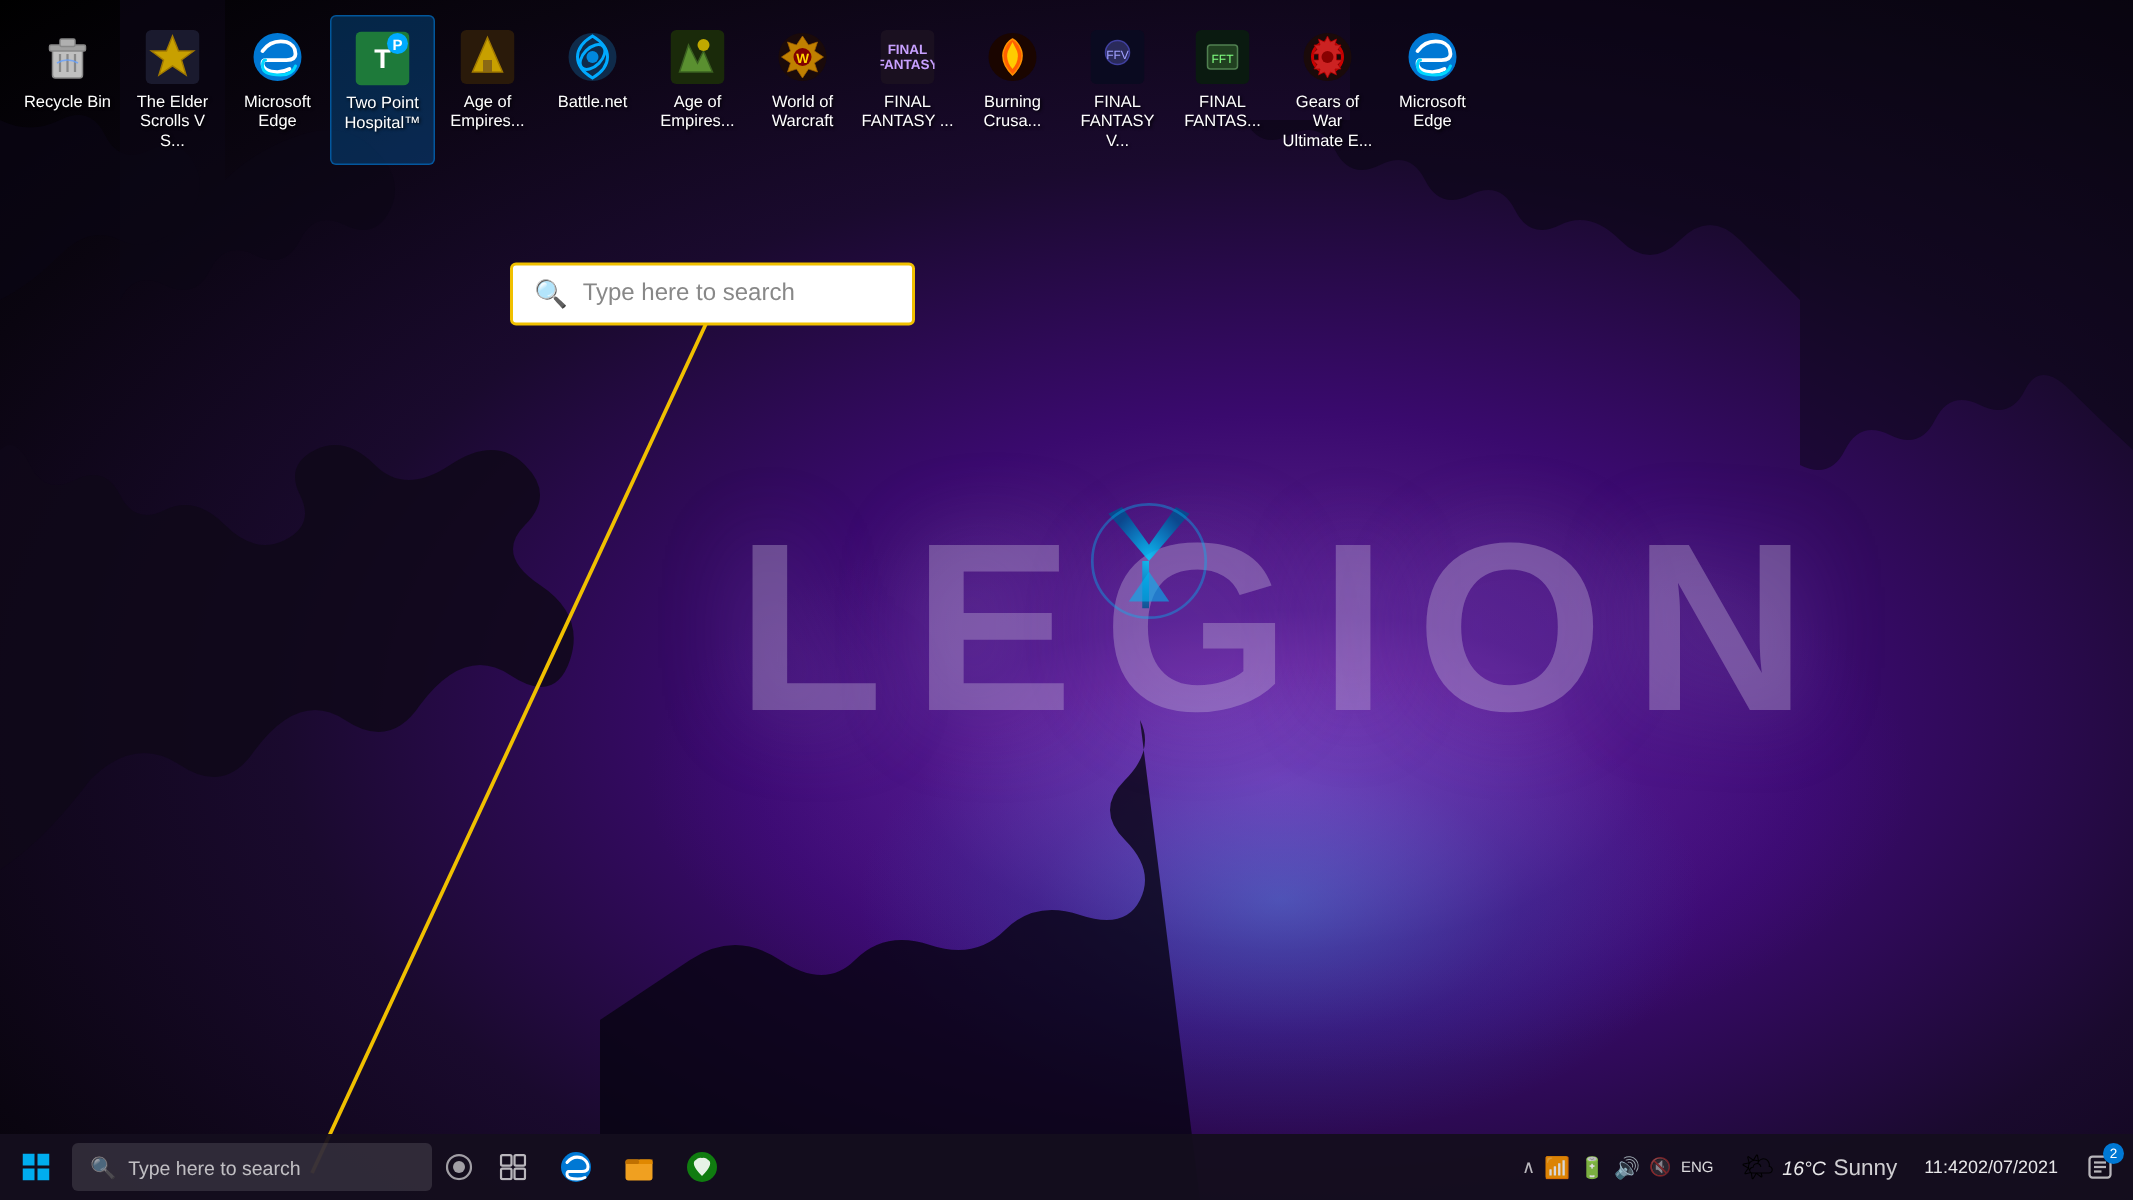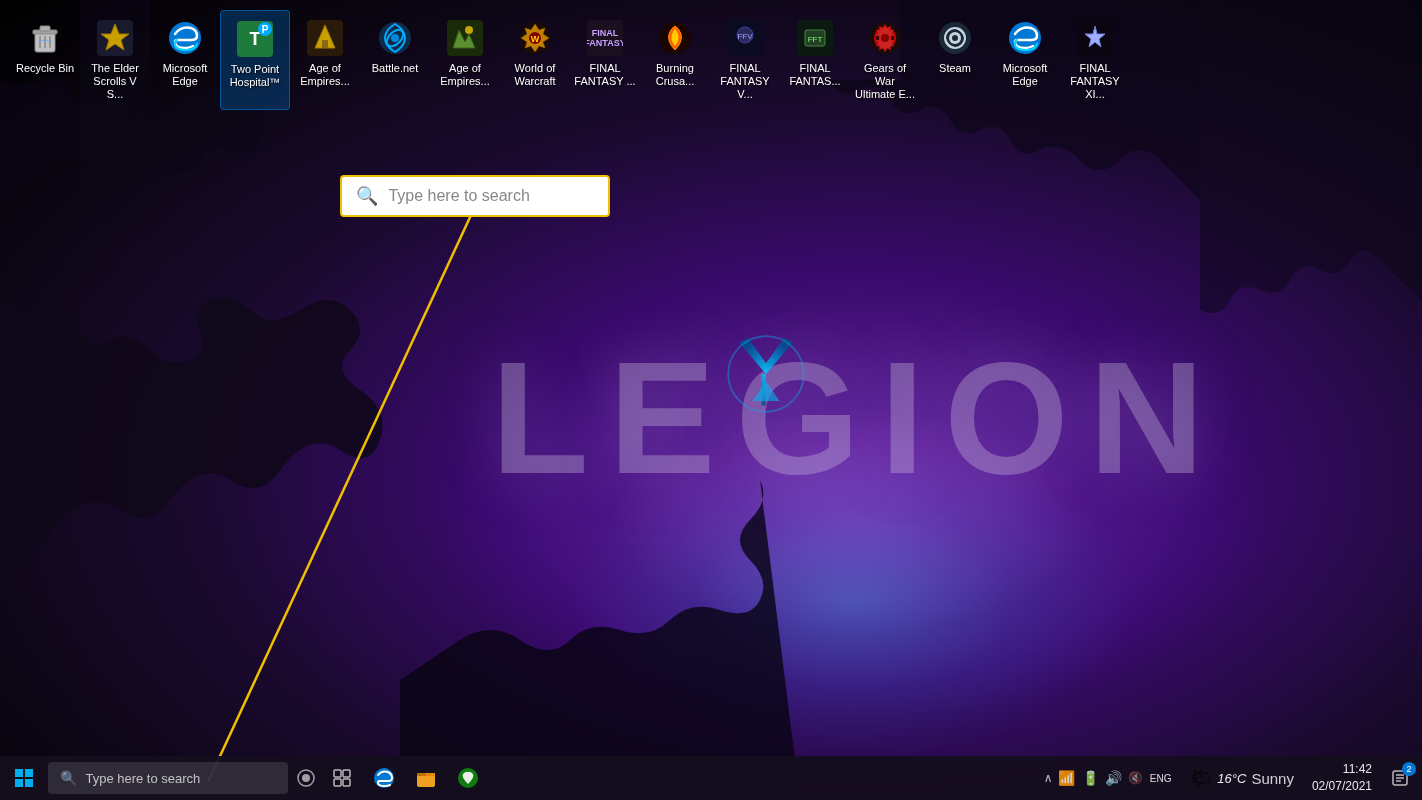--- a/index.html
+++ b/index.html
@@ -272,21 +272,21 @@
       display: flex;
       align-items: center;
       gap: 5px;
       padding: 4px 8px;
       cursor: pointer;
       border-radius: 4px;
     }
 
     .taskbar-clock {
       display: flex;
-      flex-direction: column;
+      flex-direction: row;
       align-items: flex-end;
       font-size: 12px;
       color: rgba(255,255,255,0.9);
       padding: 2px 6px;
       cursor: pointer;
       line-height: 1.4;
     }
 
     .taskbar-notification {
       width: 36px;
@@ -508,55 +508,32 @@
         <div class="icon-img">
           <svg width="36" height="36" viewBox="0 0 36 36">
             <circle cx="18" cy="18" r="16" fill="#1a0a0a"></circle>
             <circle cx="18" cy="18" r="10" fill="none" stroke="#cc0000" stroke-width="2"></circle>
             <path d="M18,4 L20,8 L24,6 L23,10 L27,10 L25,13 L28,16 L24,16 L24,20 L28,20 L25,23 L27,26 L23,26 L24,30 L20,28 L18,32 L16,28 L12,30 L13,26 L9,26 L11,23 L8,20 L12,20 L12,16 L8,16 L11,13 L9,10 L13,10 L12,6 L16,8 Z" fill="#cc2222" stroke="#aa0000" stroke-width="0.5"></path>
             <circle cx="18" cy="18" r="4" fill="#880000"></circle>
           </svg>
         </div>
         <div class="icon-label">Gears of War Ultimate E...</div>
       </div>
-      <div class="desktop-icon">
-        <div class="icon-img">
-          <svg width="36" height="36" viewBox="0 0 36 36">
-            <circle cx="18" cy="18" r="16" fill="#1b2838"></circle>
-            <circle cx="18" cy="18" r="10" fill="none" stroke="#c6d4df" stroke-width="2"></circle>
-            <circle cx="18" cy="18" r="6" fill="#c6d4df"></circle>
-            <circle cx="18" cy="18" r="3" fill="#1b2838"></circle>
-
-            <path d="M18,8 Q26,10 28,18" fill="none" stroke="#c6d4df" stroke-width="1.5" stroke-linecap="round"></path>
-            <path d="M8,18 Q10,26 18,28" fill="none" stroke="#c6d4df" stroke-width="1.5" stroke-linecap="round"></path>
-          </svg>
-        </div>
-        <div class="icon-label">Steam</div>
-      </div>
     </div>
 
     <div class="icon-row">
       <div class="desktop-icon">
         <div class="icon-img">
           <svg width="36" height="36" viewBox="0 0 36 36">
             <circle cx="18" cy="18" r="16" fill="#0078d4"></circle>
             <path d="M8,14 Q14,6 24,8 Q30,10 30,16 Q30,20 24,20 L10,20 Q8,20 8,22 Q8,28 18,28 Q22,28 26,26" fill="none" stroke="white" stroke-width="2.5" stroke-linecap="round"></path>
             <path d="M10,20 Q8,20 8,24 Q8,30 20,30 Q28,30 30,24" fill="none" stroke="#00d8ff" stroke-width="2" stroke-linecap="round"></path>
           </svg>
         </div>
         <div class="icon-label">Microsoft Edge</div>
-      </div>
-      <div class="desktop-icon">
-        <div class="icon-img">
-          <svg width="36" height="36" viewBox="0 0 36 36">
-            <rect width="36" height="36" rx="4" fill="#0a0510"></rect>
-            <path d="M18,6 L20,14 L28,14 L22,19 L24,27 L18,22 L12,27 L14,19 L8,14 L16,14 Z" fill="#a0b0ff" stroke="#7080dd" stroke-width="1"></path>
-          </svg>
-        </div>
-        <div class="icon-label">FINAL FANTASY XI...</div>
       </div>
     </div>
   </div>
 
   <div class="search-box-floating">
     <span class="search-icon">🔍</span>
     <span class="search-text">Type here to search</span>
   </div>
 
   <svg class="yellow-line" width="1422" height="800" viewBox="0 0 1422 800">

